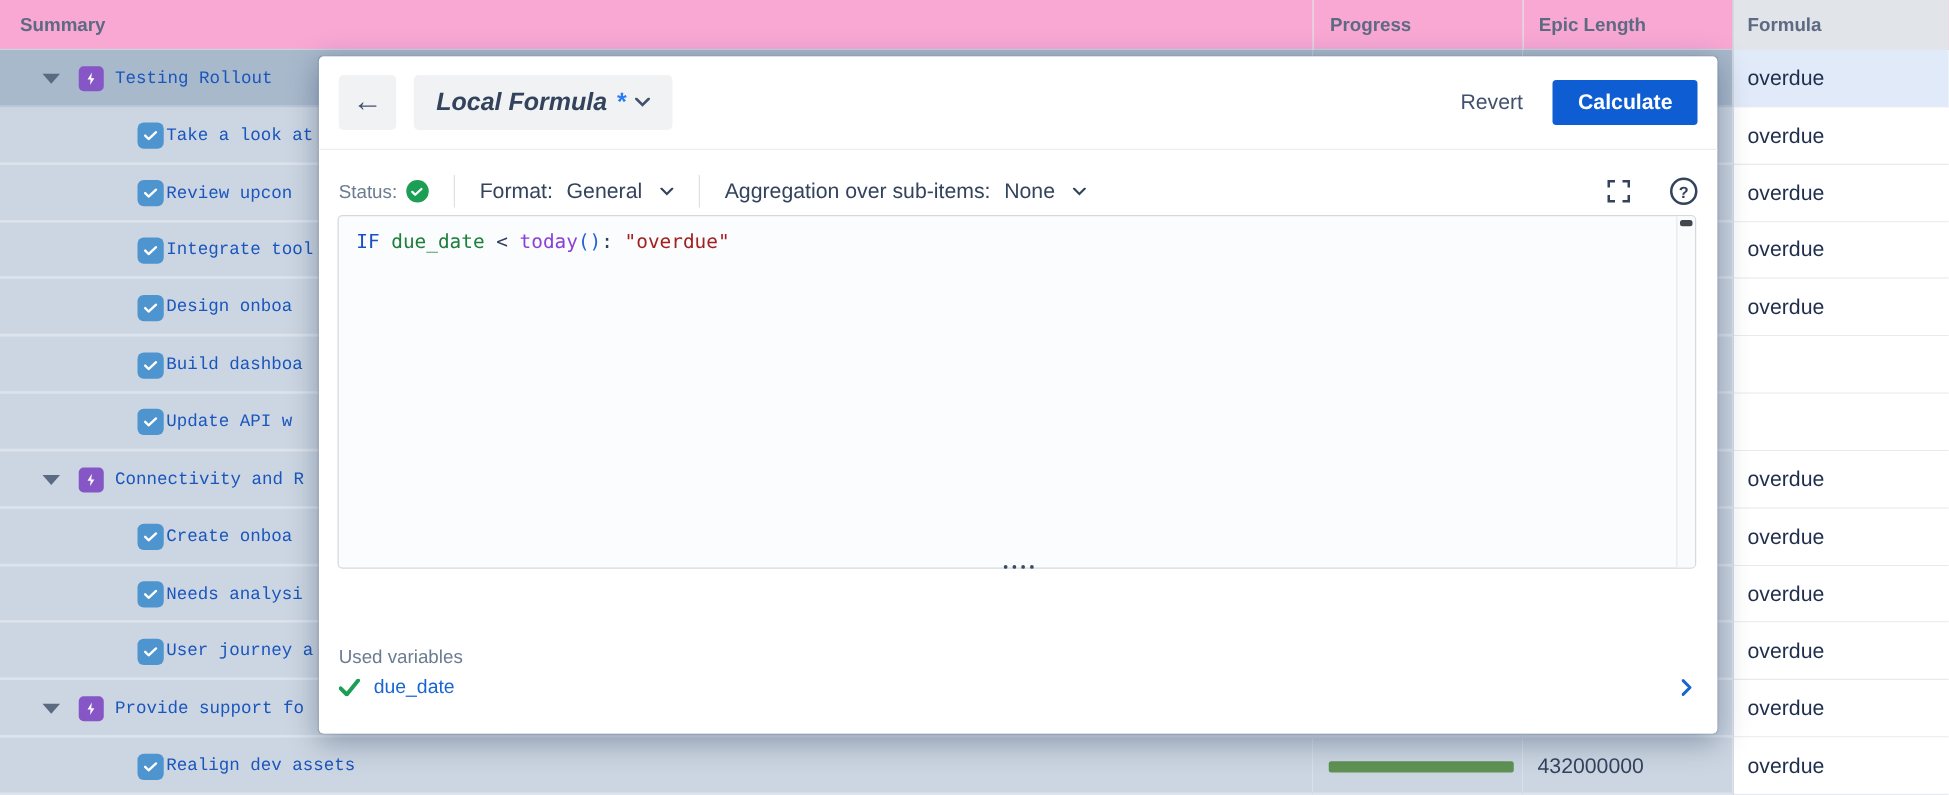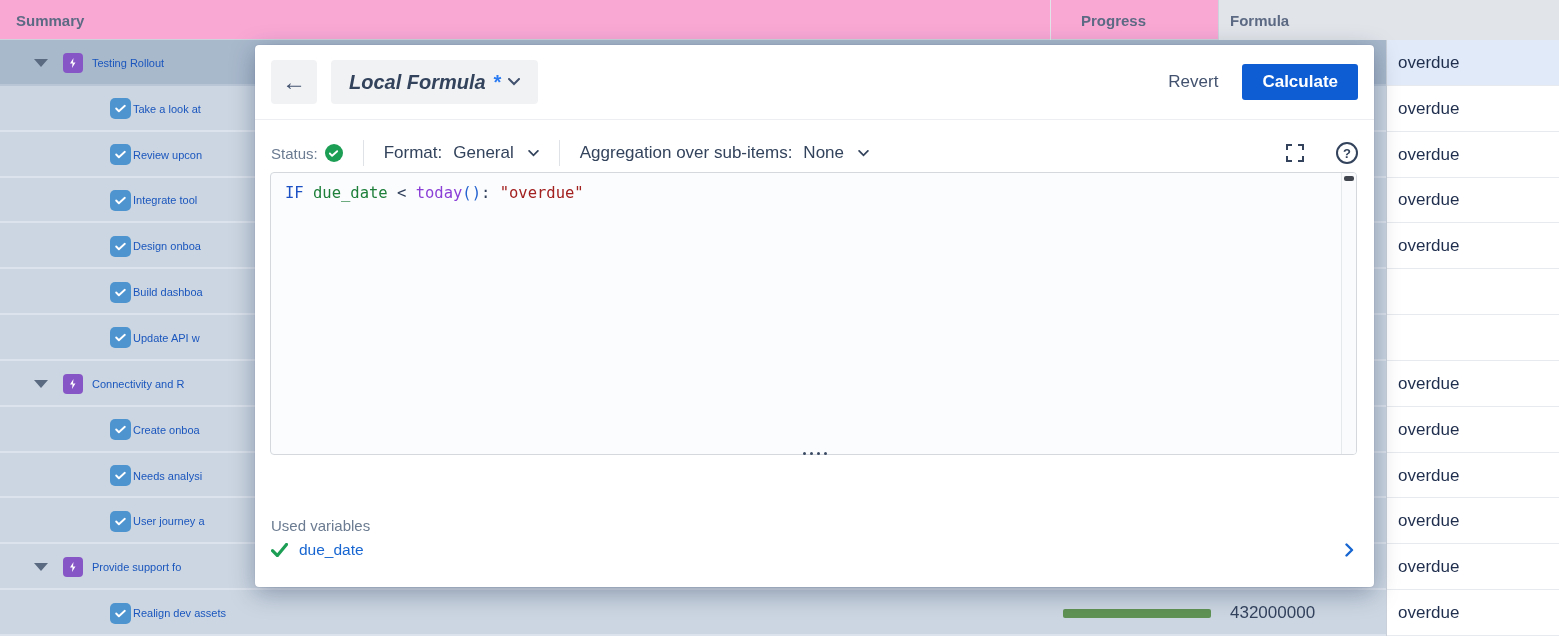--- a/index.html
+++ b/index.html
@@ -12,21 +12,21 @@
   }
   *{box-sizing:border-box; margin:0; padding:0;}
   html,body{width:1559px; height:636px; overflow:hidden;}
   body{font-family:"Liberation Sans", sans-serif; background:#fff; position:relative;}
 
   
   .table{position:absolute; inset:0; display:flex; flex-direction:column;}
   .thead{height:40px; flex:none; display:flex; background:#f9a8d4; box-shadow:inset 0 -1px 0 #ccd3dc;}
   .th{display:flex; align-items:center; font-weight:bold; font-size:15px; color:#5d6a83;}
   .th-summary{width:1050px; padding-left:16px;}
-  .th-progress{width:168px; padding-left:30px; border-left:1px solid #e1e4e9;}
+  .th-progress{width:168px; padding-left:13px; border-left:1px solid #e1e4e9;}
   .th-epic{width:168px; padding-left:12px; border-left:1px solid #e1e4e9;}
   .th-formula{flex:1; padding-left:11px; border-left:1px solid #ccd3dc; background:#e1e4e9;}
 
   .tbody{flex:1; display:flex; flex-direction:column;}
   .row{flex:1; display:flex; min-height:0;}
   .cell{display:flex; align-items:center; overflow:hidden;}
   .c-dim{background:var(--dimmed-row-bg); box-shadow:inset 0 -2px 0 #dde3ec;}
   .row.selected .c-dim{background:var(--selected-row-bg); box-shadow:inset 0 -2px 0 #b9c6d6;}
   .c-summary{width:1050px; white-space:nowrap;}
   .c-progress{width:168px; padding-left:13px;}
@@ -34,21 +34,21 @@
   .c-formula{flex:1; padding-left:11px; background:#fff; box-shadow:inset 0 -1px 0 #e7eaee;
              border-left:1px solid #c9d0da; font-size:17px; color:#1f2e4d;}
   .row.selected .c-formula{background:var(--formula-selected-bg);}
 
   .expander{width:0; height:0; margin-left:34px; border-left:7px solid transparent;
             border-right:7px solid transparent; border-top:8px solid #5a6a80; flex:none;}
   .epic-ic{width:20px; height:20px; margin-left:15px; flex:none; background:var(--epic-purple);
            border-radius:4px; display:flex; align-items:center; justify-content:center;}
   .chk{width:21px; height:21px; margin-left:110px; flex:none; background:var(--checkbox-blue);
        border-radius:5px; display:flex; align-items:center; justify-content:center;}
-  .slabel{margin-left:9px; font-size:11px; color:var(--item-link-blue);}
+  .slabel{margin-left:9px; font-size:14px; color:var(--item-link-blue);font-family:Liberation Mono, monospace;}
   .row.task .slabel{margin-left:2px;}
 
   .pbar-track{width:148px; height:9px; display:none;}
   .pbar{height:9px; border-radius:2px; background:var(--progress-green);}
 
   
   .modal{position:absolute; left:255px; top:45px; width:1119px; height:542px; background:#fff;
          border-radius:4px; box-shadow:0 6px 24px rgba(9,30,66,.35), 0 0 1px rgba(9,30,66,.3); z-index:10;}
   .m-header{position:absolute; top:0; left:0; right:0; height:75px; display:flex; align-items:center;
             padding:0 16px; border-bottom:1px solid #eceef1;}
@@ -93,20 +93,21 @@
   .var-name{margin-left:11px; font-size:15.5px; color:var(--variable-link-blue); cursor:pointer;}
   .var-expand{margin-left:auto; display:flex; cursor:pointer;}
 </style>
 </head>
 <body>
 
 <div class="table">
   <div class="thead">
     <div class="th th-summary">Summary</div>
     <div class="th th-progress">Progress</div>
+    <div class="th th-epic">Epic Length</div>
     <div class="th th-formula">Formula</div>
   </div>
   <div class="tbody" id="rows">
       <div class="row epic selected">
     <div class="cell c-summary c-dim">
       <span class="expander"></span>
       <span class="epic-ic">
         <svg width="12" height="12" viewBox="0 0 24 24">
               <path d="M13 2 L6 13 h5 l-1 9 7-11 h-5 z" fill="#fff"></path>
             </svg>

